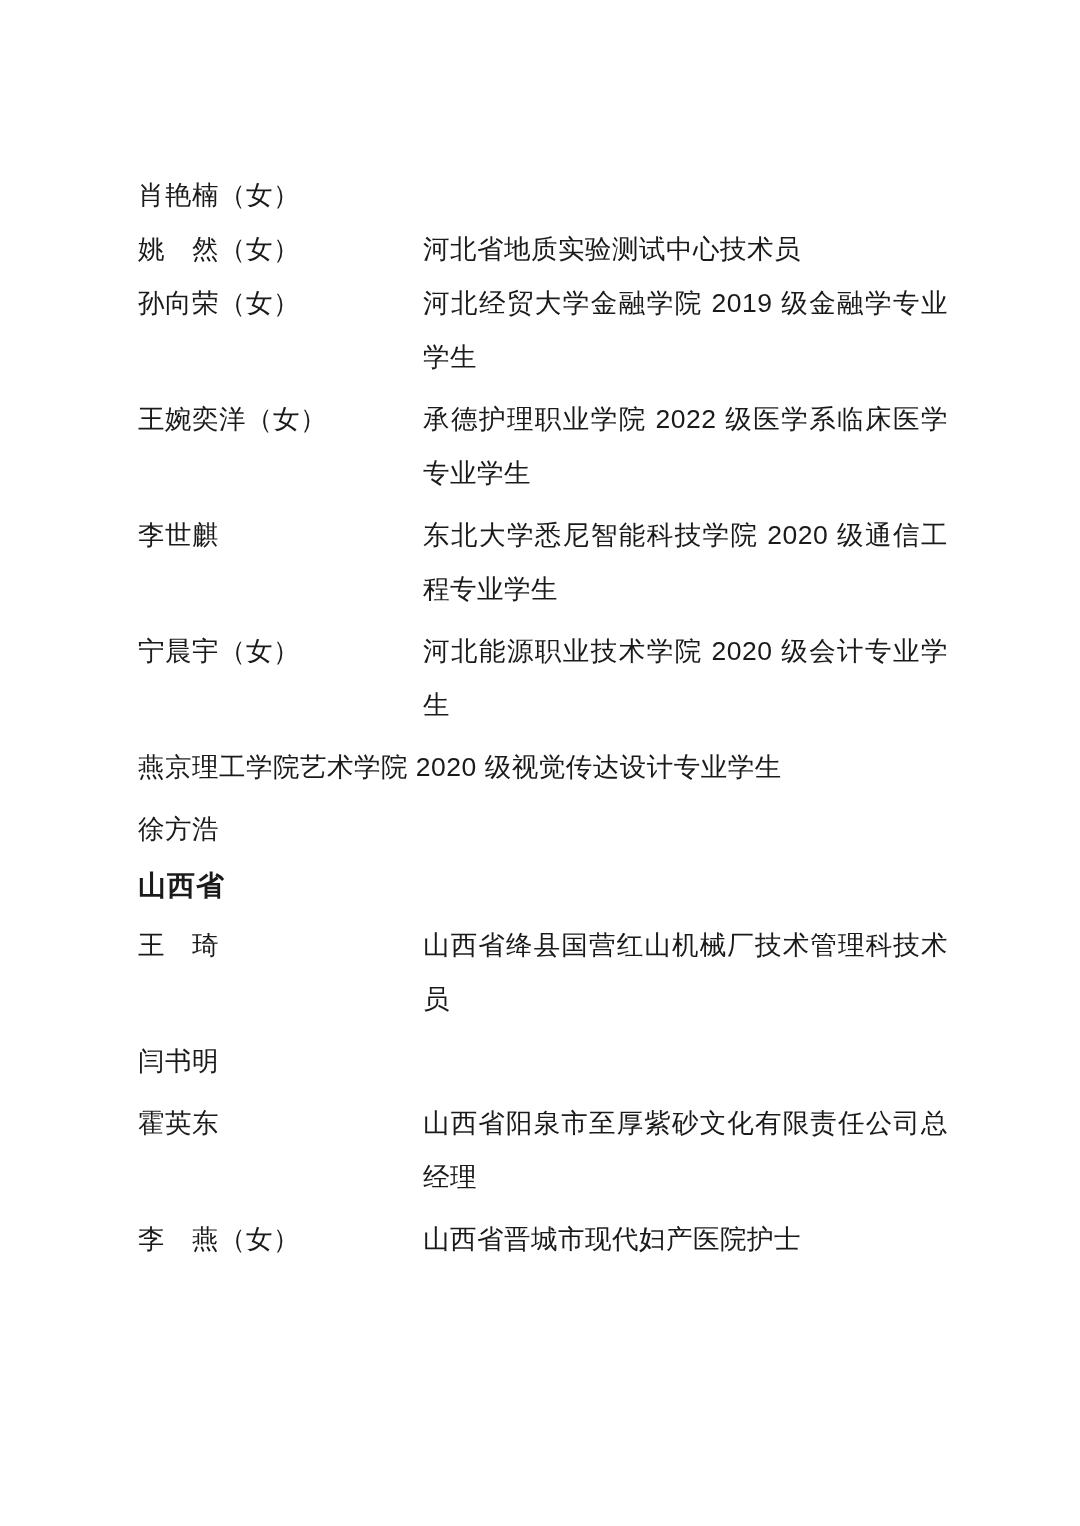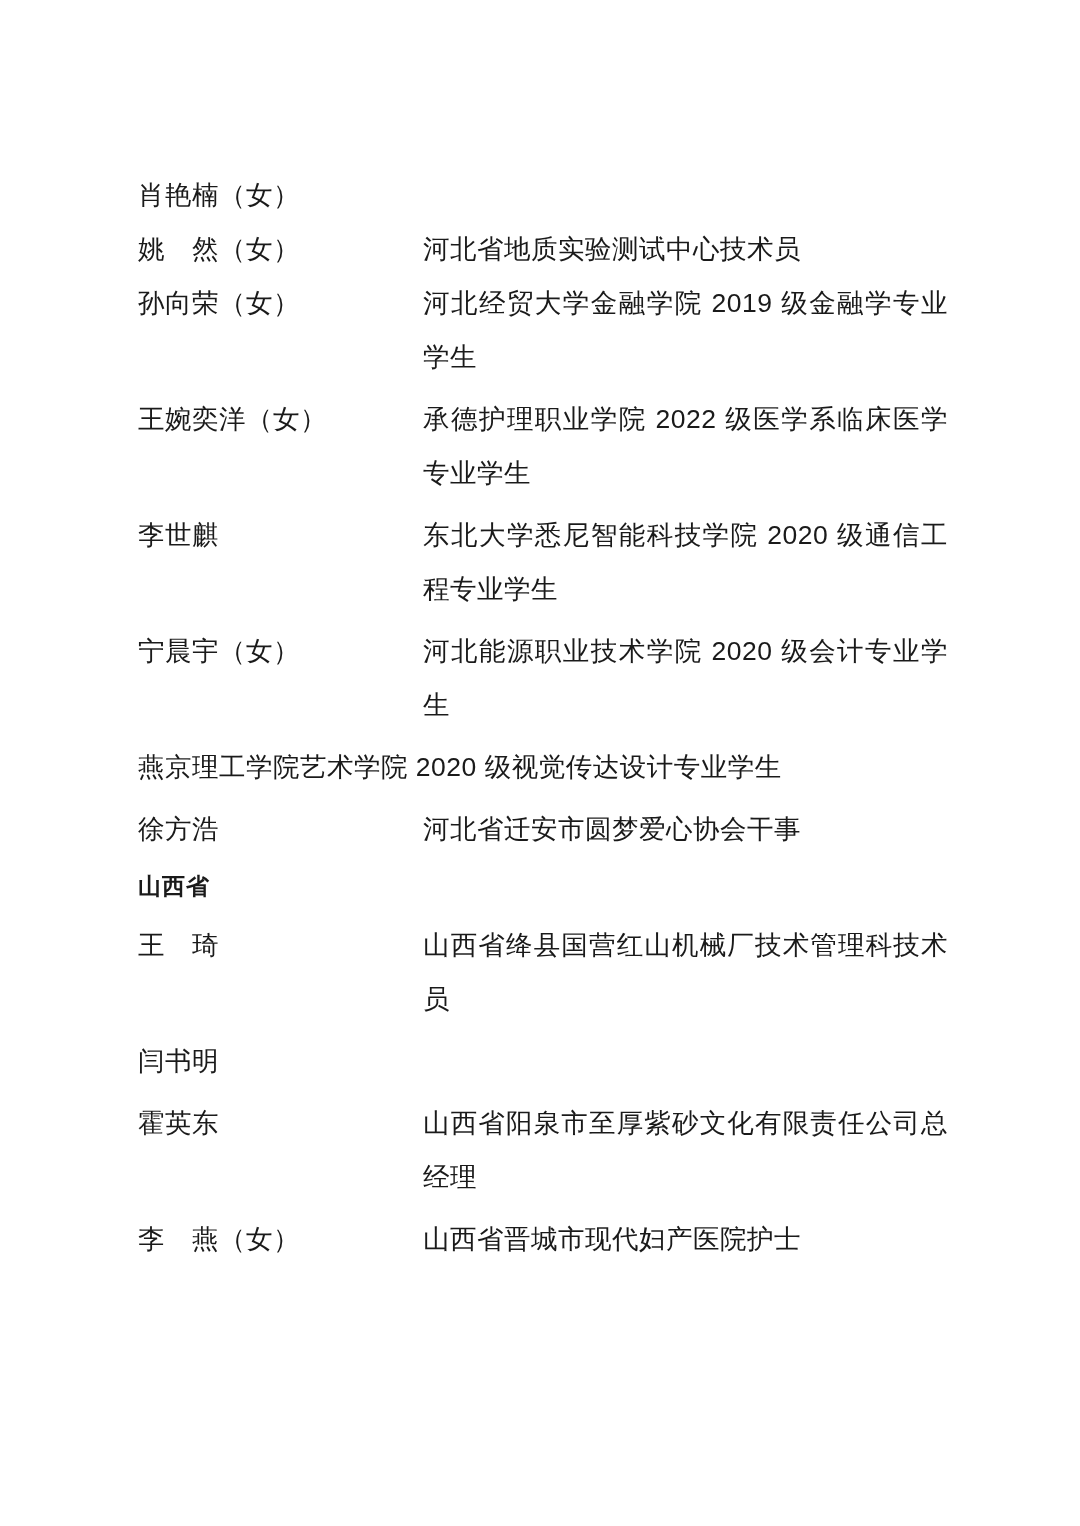--- a/index.html
+++ b/index.html
@@ -41,21 +41,21 @@
     font-size: 26.5px;
     line-height: 54px;
     letter-spacing: 0.5px;
     text-align: justify;
     text-justify: inter-ideograph;
   }
   .entry.tight {
     margin-bottom: 0;
   }
   .section-title {
-    font-size: 23px;
+    font-size: 28px;
     line-height: 56px;
     font-weight: bold;
     letter-spacing: 1px;
     margin-top: 2px;
     margin-bottom: 4px;
   }
   .page-number {
     position: absolute;
     left: 163px;
     top: 1355px;
@@ -91,21 +91,20 @@
       </div>
       <div class="entry">
         <div class="name">宁晨宇（女）</div>
         <div class="desc">河北能源职业技术学院 2020 级会计专业学生</div>
       </div>
       <div class="entry">
         <div class="desc">燕京理工学院艺术学院 2020 级视觉传达设计专业学生</div>
       </div>
       <div class="entry tight">
         <div class="name">徐方浩</div>
-        <div class="desc">河北省迁安市圆梦爱心协会干事</div>
       </div>
       <div class="section-title">山西省</div>
       <div class="entry">
         <div class="name">王　琦</div>
         <div class="desc">山西省绛县国营红山机械厂技术管理科技术员</div>
       </div>
       <div class="entry">
         <div class="name">闫书明</div>
       </div>
       <div class="entry">

